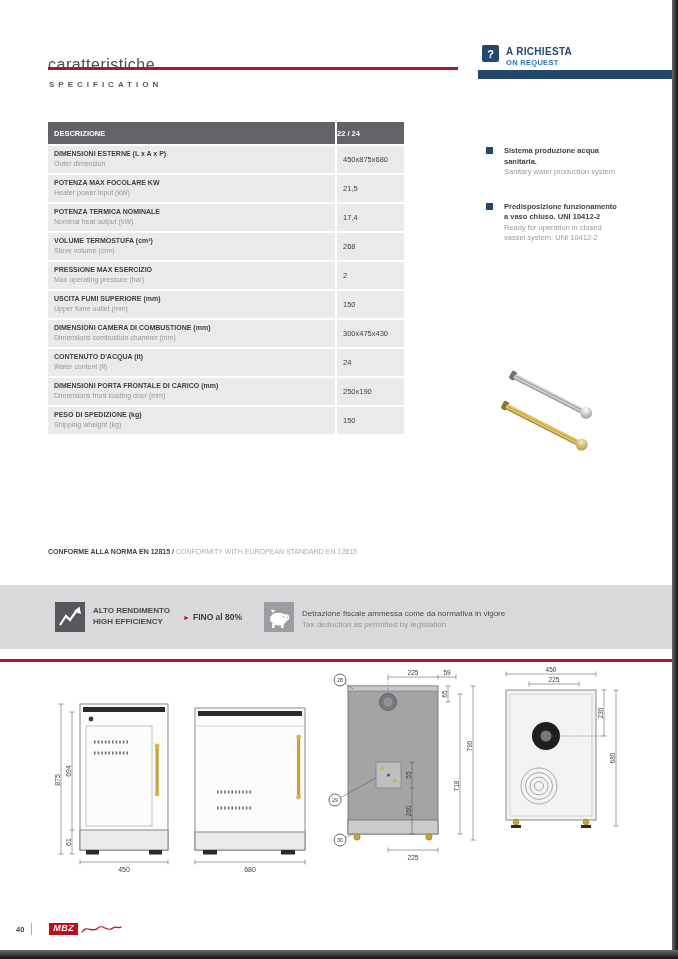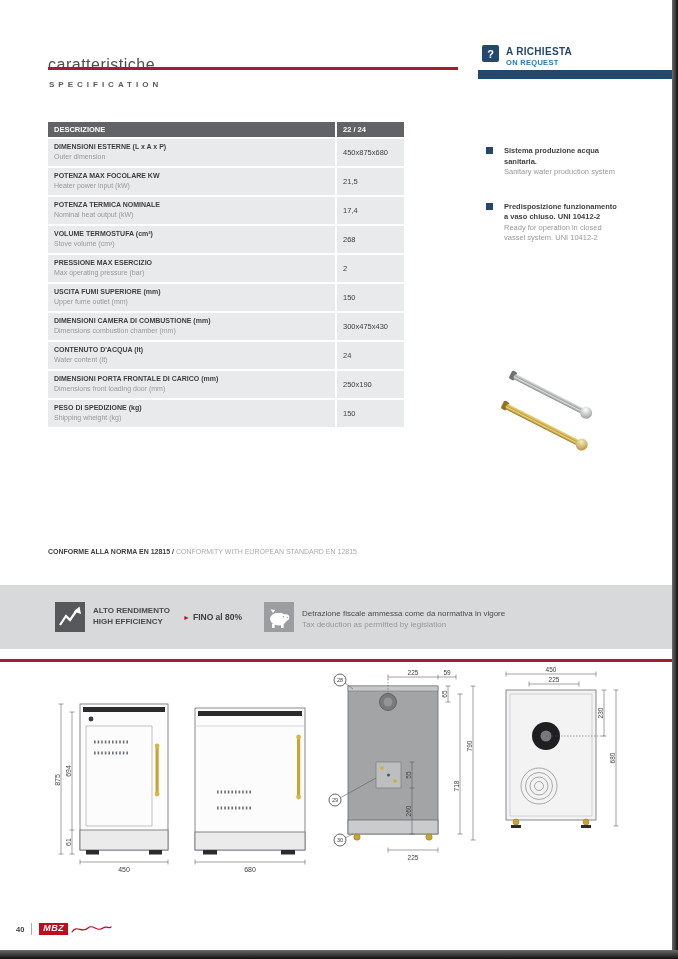--- a/index.html
+++ b/index.html
@@ -20,23 +20,23 @@
   .req { position:absolute; left:482px; top:45px; display:flex; }
   .req-icon { width:17px; height:17px; background:#24486b; color:#fff; font-size:11px; font-weight:bold;
               display:flex; align-items:center; justify-content:center; border-radius:2px; }
   .req-text { margin-left:7px; padding-top:1px; }
   .req-l1 { font-size:10px; font-weight:bold; color:#24486b; letter-spacing:0.3px; }
   .req-l2 { font-size:7.5px; font-weight:bold; color:#2e75b6; letter-spacing:0.3px; margin-top:1px; }
   .navy-bar { position:absolute; left:478px; top:70px; width:200px; height:9px; background:#24486b; }
 
   
   .spec-table { position:absolute; left:48px; top:122px; width:356px; }
-  .t-head { display:flex; background:#626366; height:15px; align-items:stretch; }
+  .t-head { display:flex; background:#626366; height:22px; align-items:stretch; }
   .th-desc { width:287px; padding-left:6px; box-sizing:border-box; color:#fff; font-size:7.5px; font-weight:bold; display:flex; align-items:center; }
-  .th-val  { flex:1; padding-left:6px; box-sizing:border-box; border-left:2px solid #fff; color:#fff; font-size:7.5px; font-weight:bold; display:flex; align-items:center; }
+  .th-val  { flex:1; box-sizing:border-box; border-left:2px solid #fff; color:#fff; font-size:7.5px; font-weight:bold; display:flex; align-items:center; }
   .t-row { display:flex; background:#e9eaeb; border-top:2px solid #fff; min-height:27px; }
   .td { width:287px; padding:4px 6px 3px 6px; box-sizing:border-box; }
   .td .it { font-size:7px; font-weight:bold; color:#3e3e40; line-height:1.25; }
   .td .en { font-size:7px; color:#98999c; line-height:1.25; margin-top:1px; }
   .tv { flex:1; border-left:2px solid #fff; padding:3px 6px; box-sizing:border-box;
         display:flex; align-items:center; font-size:7.5px; color:#3e3e40; }
 
   
   .features { position:absolute; left:486px; top:122px; width:146px; }
   .feature { display:flex; margin-bottom:15px;margin-top:24px; }
@@ -71,21 +71,21 @@
   .dwg-side  { left:183px; top:700px; }
   .dwg-rear  { left:326px; top:668px; }
   .dwg-back  { left:494px; top:666px; }
   .dwg text { font-family:"Liberation Sans", sans-serif; }
 
   
   .footer { position:absolute; left:16px; top:922px; display:flex; align-items:center; }
   .pg-num { font-size:7.5px; font-weight:bold; color:#3e3e40; }
   .f-div { width:1px; height:12px; background:#aaacae; margin:0 7px; }
   .logo-box { background:#c00b1f; color:#fff; font-style:italic; font-weight:bold; font-size:9px;
-              padding:1px 4px 2px 4px; letter-spacing:0.5px; line-height:1; }
+              padding:1px 4px 2px 4px; letter-spacing:0.5px; line-height:1;margin-left:10px; }
   .flourish { margin-left:2px; }
 </style>
 </head>
 <body>
 
 <div class="page">
 
   <div class="title">caratteristiche</div>
   <div class="rule-red"></div>
   <div class="subtitle">SPECIFICATION</div>

